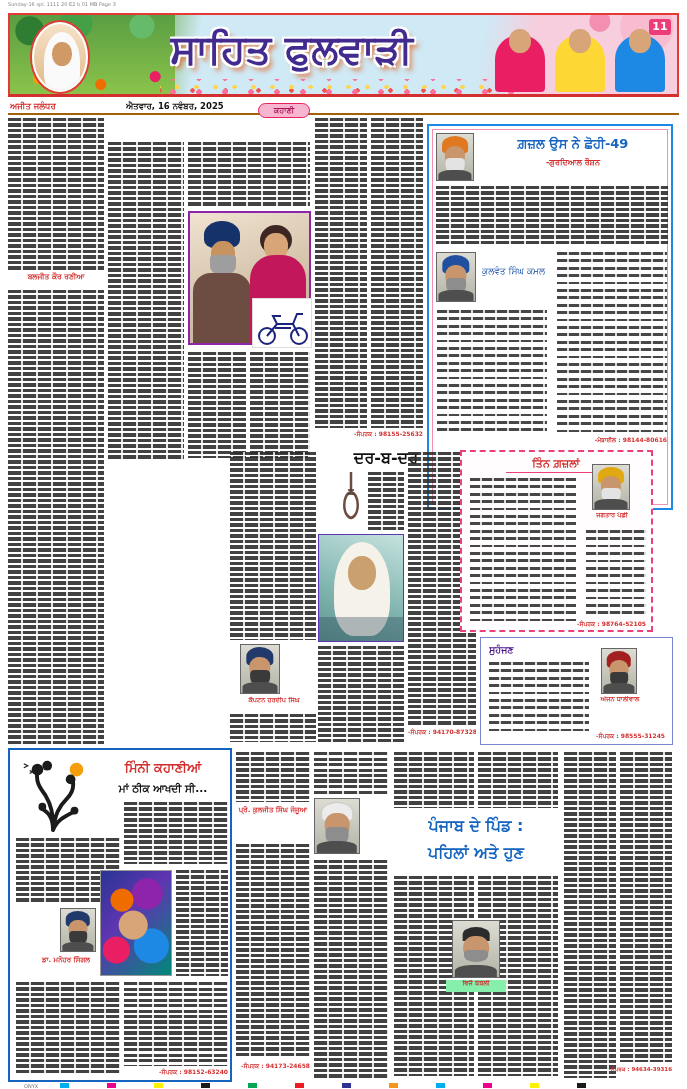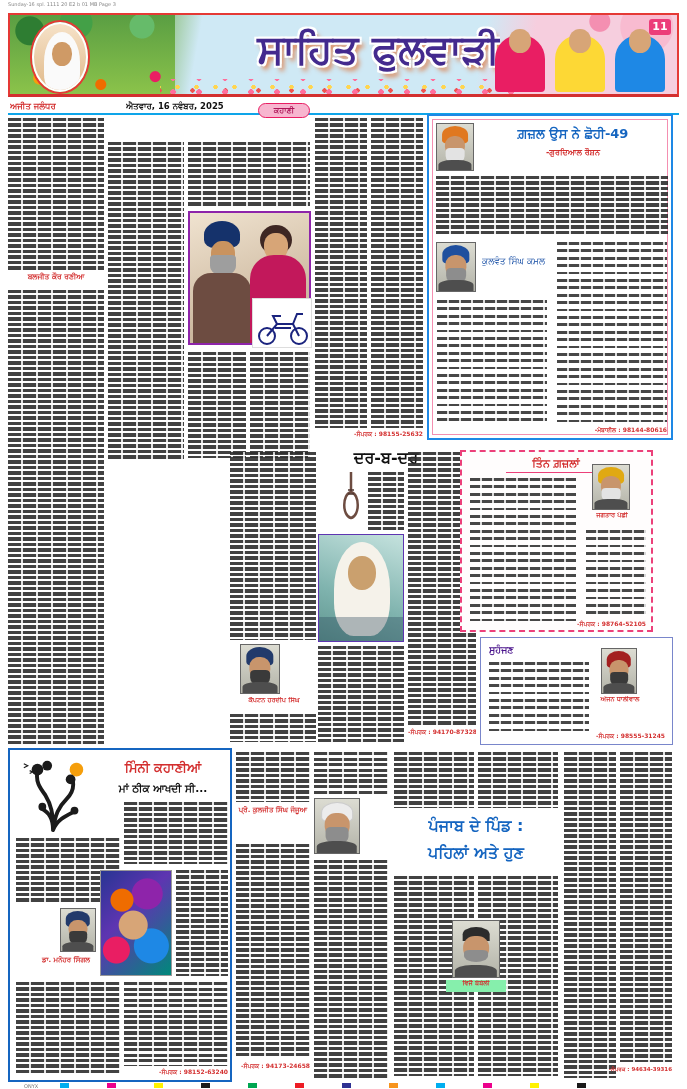--- a/index.html
+++ b/index.html
@@ -32,41 +32,41 @@
        radial-gradient(circle at 40% 10%, #43a047 0 16px, transparent 17px),
        radial-gradient(circle at 80% 14%, #66bb6a 0 12px, transparent 13px),
        radial-gradient(circle at 18% 80%, #f59e0b 0 6px, transparent 7px),
        radial-gradient(circle at 55% 88%, #ef6c00 0 5px, transparent 6px),
        radial-gradient(circle at 88% 78%, #e91e63 0 5px, transparent 6px),
        linear-gradient(#5a9e43,#8bc34a)}
   .mh-oval{position:absolute;left:22px;top:7px;width:56px;height:70px;border-radius:50%;
            background:linear-gradient(#f6e2c8,#e0b98a);border:2px solid #fff;box-shadow:0 0 0 2px #e53935;overflow:hidden}
   .oscarf{position:absolute;left:10px;top:8px;width:36px;height:60px;background:#fafafa;border-radius:50% 50% 30% 30%}
   .oface{position:absolute;left:18px;top:18px;width:20px;height:24px;background:#cf9a66;border-radius:48%}
-  .mh-title{font-weight:bold;font-size:40px;line-height:1.3;color:#432a8e;text-align:right;
+  .mh-title{font-weight:bold;font-size:40px;line-height:1.3;color:#432a8e;text-align:left;
             text-shadow:2px 2px 0 #fff,-2px 2px 0 #fff,2px -2px 0 #fff,-2px -2px 0 #fff,4px 5px 5px rgba(230,81,0,.75)}
   .mh-flowers{position:absolute;left:150px;bottom:0;width:360px;height:15px;
       background:
        radial-gradient(circle, #ff6f9c 0 2.6px, transparent 3px),
        radial-gradient(circle, #ffd54f 0 2px, transparent 2.4px),
        radial-gradient(circle, #ef5350 0 2px, transparent 2.4px);
       background-size:26px 14px,19px 12px,33px 15px;background-position:0 6px,8px 2px,16px 4px}
   .mh-figs{position:absolute;right:2px;top:0;width:188px;height:100%;
       background:radial-gradient(circle at 85% 15%, #f8bbd0 0 26px, transparent 27px),
                  radial-gradient(circle at 60% 8%, #f48fb1 0 10px, transparent 11px)}
   .mh-fig{position:absolute;bottom:2px;width:50px;height:70px}
   .mh-fig .fface{position:absolute;left:50%;top:7px;transform:translateX(-50%);width:22px;height:24px;
                  background:#d7a577;border-radius:48%;z-index:2}
   .mh-fig .scarf{position:absolute;left:0;top:13px;width:100%;height:57px;border-radius:24px 24px 4px 4px}
   .s-pink{background:#e91e63}.s-yellow{background:#fdd835}.s-blue{background:#1e88e5}
   .mh-pageno{position:absolute;right:6px;top:4px;min-width:22px;height:16px;background:rgba(233,30,99,.8);
              color:#fff;font-weight:bold;font-size:11px;text-align:center;border-radius:3px;line-height:16px;z-index:3}
 
   
-  .dateline{border-bottom:2px solid #0ea5e9}
+  .dateline{border-bottom:2px solid #a16207}
   .badge{background:#f7b6cf;border:1px solid #e91e63;border-radius:8px;color:#ad1457;
          font-size:8px;font-weight:bold;text-align:center;line-height:14px;z-index:4}
 
   
   .portrait{position:absolute;background:linear-gradient(#dcdcd2,#b3b3a8);border:1px solid #666;overflow:hidden;z-index:3}
   .portrait .turban{position:absolute;left:50%;top:5%;width:72%;height:38%;transform:translateX(-50%);border-radius:50% 50% 22% 22%}
   .portrait .head{position:absolute;left:50%;top:26%;width:56%;height:44%;transform:translateX(-50%);background:#c8956c;border-radius:45%}
   .portrait .beard{position:absolute;left:50%;top:52%;width:52%;height:34%;transform:translateX(-50%);border-radius:25% 25% 55% 55%}
   .portrait .torso{position:absolute;left:50%;bottom:-4%;width:92%;height:26%;transform:translateX(-50%);border-radius:40% 40% 0 0;background:#4e4e4e}
   .portrait .hairtop{position:absolute;left:50%;top:10%;width:58%;height:26%;transform:translateX(-50%);background:#2b2b2b;border-radius:50% 50% 0 0}
@@ -171,21 +171,21 @@
       <path d="M14 36 L24 24 L40 24 L46 36 M24 24 L20 16 L28 16 M40 24 L44 14 L50 14 M22 28 L38 28" stroke="#1a237e" stroke-width="2" fill="none"></path>
     </svg>
   </div>
 
   <div class="abs txt" style="left:188px;top:352px;width:58px;height:106px"></div>
   <div class="abs txt" style="left:250px;top:352px;width:60px;height:106px"></div>
   <div class="abs txt" style="left:315px;top:118px;width:52px;height:310px"></div>
   <div class="abs txt" style="left:371px;top:118px;width:52px;height:310px"></div>
   <div class="abs contact" style="left:315px;top:430px;width:108px;height:10px">-ਸੰਪਰਕ : 98155-25632</div>
 
-  <div class="abs ghazal-box" style="left:427px;top:114px;width:246px;height:326px">
+  <div class="abs ghazal-box" style="left:427px;top:124px;width:246px;height:386px">
     <div class="portrait" style="left:7px;top:7px;width:38px;height:48px">
       <div class="turban t-orange"></div>
         <div class="head"></div>
         <div class="beard b-white"></div>
         <div class="torso"></div>
     </div>
     <div class="abs nowrap center" style="left:48px;top:10px;width:192px;height:20px;font-size:13px;font-weight:bold;color:#1565c0">ਗ਼ਜ਼ਲ ਉਸ ਨੇ ਛੋਹੀ-49</div>
     <div class="abs nowrap center" style="left:48px;top:32px;width:192px;height:12px;font-size:8px;font-weight:bold;color:#d32f2f">-ਗੁਰਦਿਆਲ ਰੌਸ਼ਨ</div>
     <div class="abs txt" style="left:7px;top:60px;width:232px;height:58px"></div>
     <div class="portrait" style="left:7px;top:126px;width:40px;height:50px">

